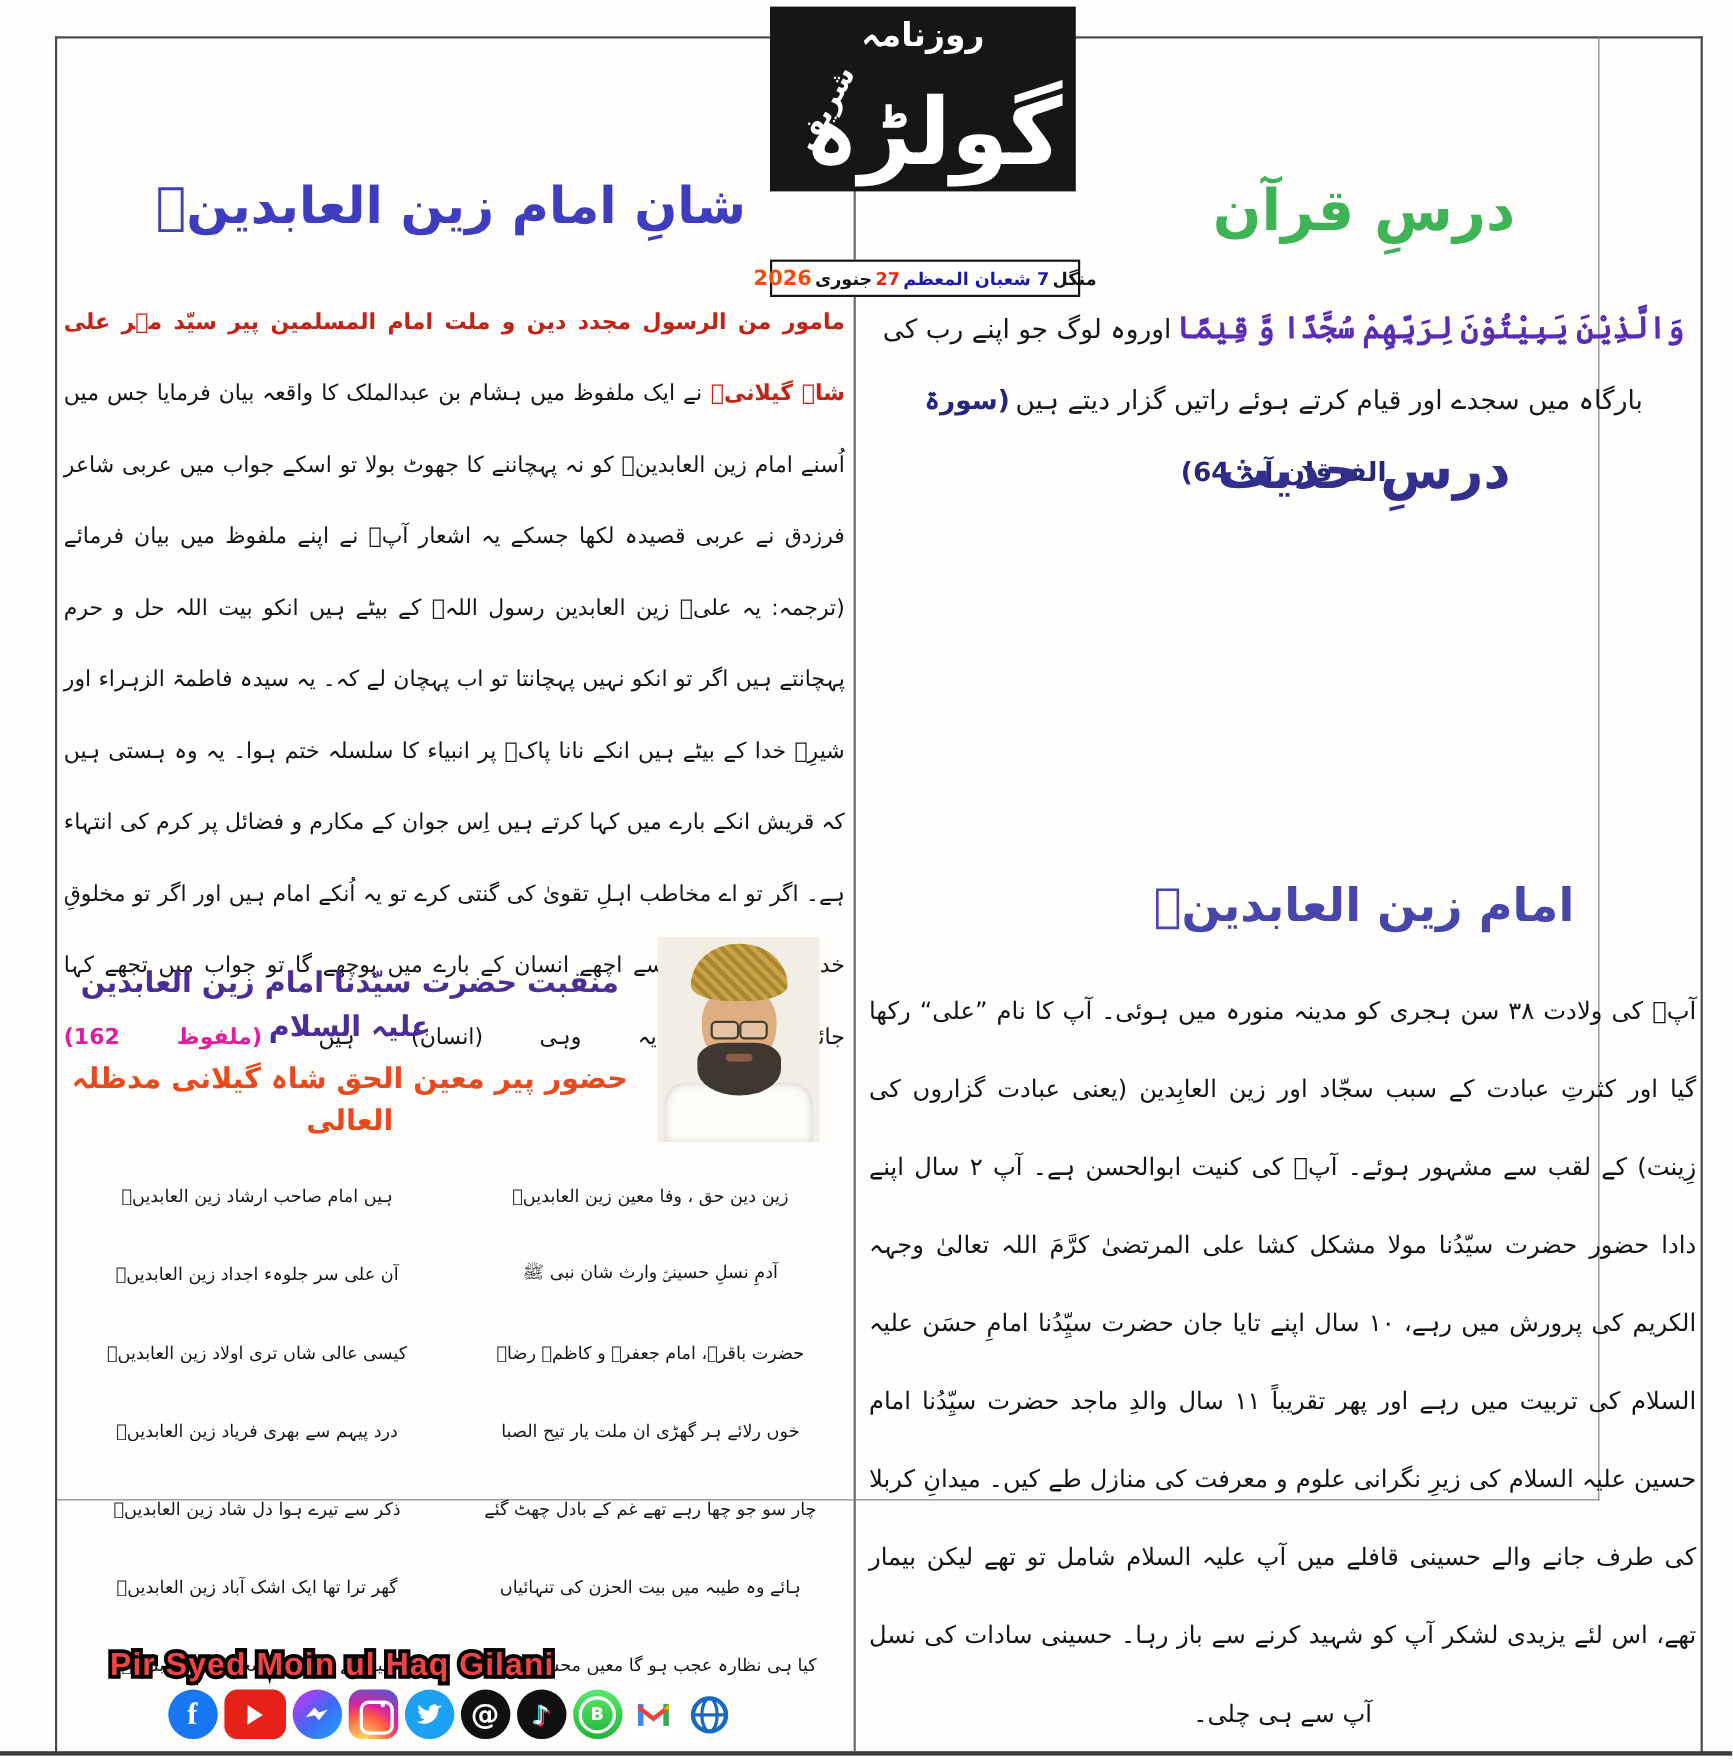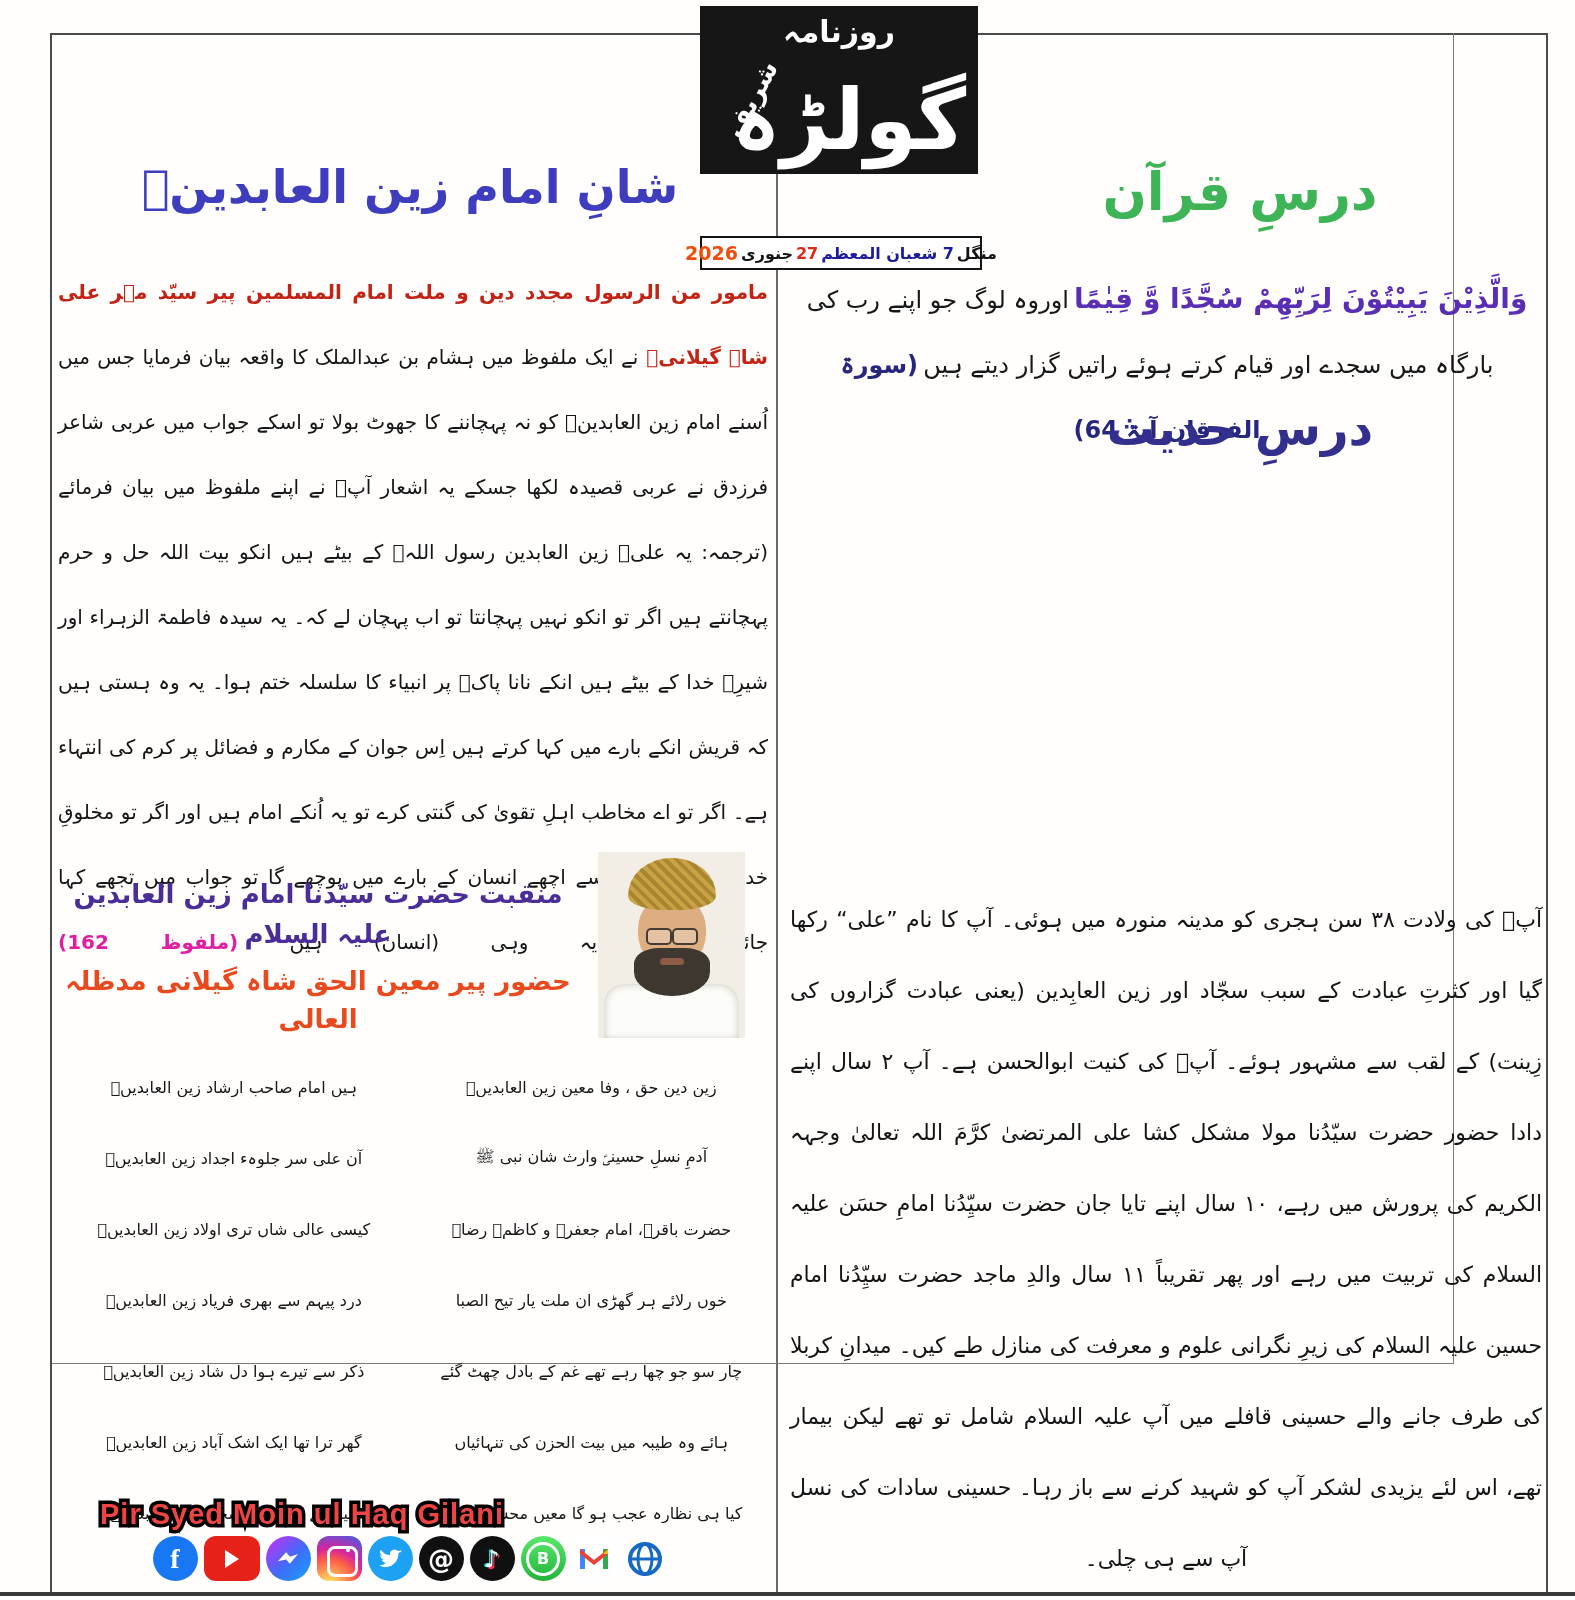--- a/index.html
+++ b/index.html
@@ -15,21 +15,21 @@
   .mast-title{position:absolute;top:72px;right:12px;font-size:84px;font-weight:bold;line-height:1;}
   .mast-side{position:absolute;top:78px;left:10px;font-size:26px;font-weight:bold;transform:rotate(-62deg);transform-origin:center;}
   .datebar{left:700px;top:236px;width:278px;height:30px;background:#fff;border:2px solid #141414;
            display:flex;align-items:center;justify-content:center;direction:rtl;gap:3px;
            font-size:16px;font-weight:bold;white-space:nowrap;}
   .d-black{color:#141414;} .d-blue{color:#1c1c9e;} .d-red{color:#e02814;} .d-orange{color:#f04d0c;font-size:19px;}
 
   
   .h-quran{left:950px;top:162px;width:580px;text-align:center;font-size:52px;font-weight:bold;color:#3fb457;}
   .verse-para{left:792px;top:268px;width:750px;direction:rtl;text-align:center;line-height:62px;}
-  .verse-ar{color:#5a2eb4;font-weight:bold;font-size:28px;}
+  .verse-ar{color:#5a2eb4;font-weight:bold;font-size:28px;font-family:Liberation Serif, serif;}
   .verse-tr{color:#171717;font-size:24px;}
   .verse-ref{color:#26267e;font-size:24px;font-weight:bold;}
   .h-hadith{left:950px;top:400px;width:580px;text-align:center;font-size:48px;font-weight:bold;color:#32308c;}
   .hadith-para{left:795px;top:484px;width:748px;direction:rtl;text-align:justify;text-align-last:right;
                font-size:24px;font-weight:bold;line-height:78px;color:#141414;}
   .hadith-src{color:#e0791a;}
   .h-imam{left:950px;top:798px;width:580px;text-align:center;font-size:42px;font-weight:bold;color:#4646ab;}
   .imam-body{left:790px;top:884px;width:752px;direction:rtl;text-align:justify;text-align-last:center;
              font-size:22px;line-height:71px;color:#141414;}
 
@@ -112,20 +112,21 @@
 
   <div class="abs verse-para urdu">
     <span class="verse-ar">وَالَّذِيْنَ يَبِيْتُوْنَ لِرَبِّهِمْ سُجَّدًا وَّ قِيٰمًا</span>
     <span class="verse-tr">اوروہ لوگ جو اپنے رب کی بارگاہ میں سجدے اور قیام کرتے ہوئے راتیں گزار دیتے ہیں</span>
     <span class="verse-ref">(سورۃ الفرقان آیۃ 64)</span>
   </div>
 
   <div class="abs h-hadith urdu">درسِ حدیث</div>
 
 
+  <div class="abs h-imam urdu">امام زین العابدینؑ</div>
   <div class="abs imam-body urdu">آپؑ کی ولادت ۳۸ سن ہجری کو مدینہ منورہ میں ہوئی۔ آپ کا نام ”علی“ رکھا گیا اور کثرتِ عبادت کے سبب سجّاد اور زین العابِدین (یعنی عبادت گزاروں کی زِینت) کے لقب سے مشہور ہوئے۔ آپؑ کی کنیت ابوالحسن ہے۔ آپ ۲ سال اپنے دادا حضور حضرت سیّدُنا مولا مشکل کشا علی المرتضیٰ کرَّمَ اللہ تعالیٰ وجہہ الکریم کی پرورش میں رہے، ۱۰ سال اپنے تایا جان حضرت سیِّدُنا امامِ حسَن علیہ السلام کی تربیت میں رہے اور پھر تقریباً ۱۱ سال والدِ ماجد حضرت سیِّدُنا امام حسین علیہ السلام کی زیرِ نگرانی علوم و معرفت کی منازل طے کیں۔ میدانِ کربلا کی طرف جانے والے حسینی قافلے میں آپ علیہ السلام شامل تو تھے لیکن بیمار تھے، اس لئے یزیدی لشکر آپ کو شہید کرنے سے باز رہا۔ حسینی سادات کی نسل آپ سے ہی چلی۔</div>
 
   <div class="abs h-shan urdu">شانِ امام زین العابدینؑ</div>
 
   <div class="abs shan-para urdu">
     <span class="intro-red">مامور من الرسول مجدد دین و ملت امام المسلمین پیر سیّد مہر علی شاہ گیلانیؒ </span>
     <span>نے ایک ملفوظ میں ہشام بن عبدالملک کا واقعہ بیان فرمایا جس میں اُسنے امام زین العابدینؑ کو نہ پہچاننے کا جھوٹ بولا تو اسکے جواب میں عربی شاعر فرزدق نے عربی قصیدہ لکھا جسکے یہ اشعار آپؒ نے اپنے ملفوظ میں بیان فرمائے (ترجمہ: یہ علیؑ زین العابدین رسول اللہﷺ کے بیٹے ہیں انکو بیت اللہ حل و حرم پہچانتے ہیں اگر تو انکو نہیں پہچانتا تو اب پہچان لے کہ۔ یہ سیدہ فاطمۃ الزہراء اور شیرِؑ خدا کے بیٹے ہیں انکے نانا پاکؐ پر انبیاء کا سلسلہ ختم ہوا۔ یہ وہ ہستی ہیں کہ قریش انکے بارے میں کہا کرتے ہیں اِس جوان کے مکارم و فضائل پر کرم کی انتہاء ہے۔ اگر تو اے مخاطب اہلِ تقویٰ کی گنتی کرے تو یہ اُنکے امام ہیں اور اگر تو مخلوقِ خدا میں سے سب سے اچھے انسان کے بارے میں پوچھے گا تو جواب میں تجھے کہا جائیگا کہ یہ وہی (انسان) ہیں </span>
     <span class="cite-pink">(ملفوظ 162)</span>
   </div>
 

